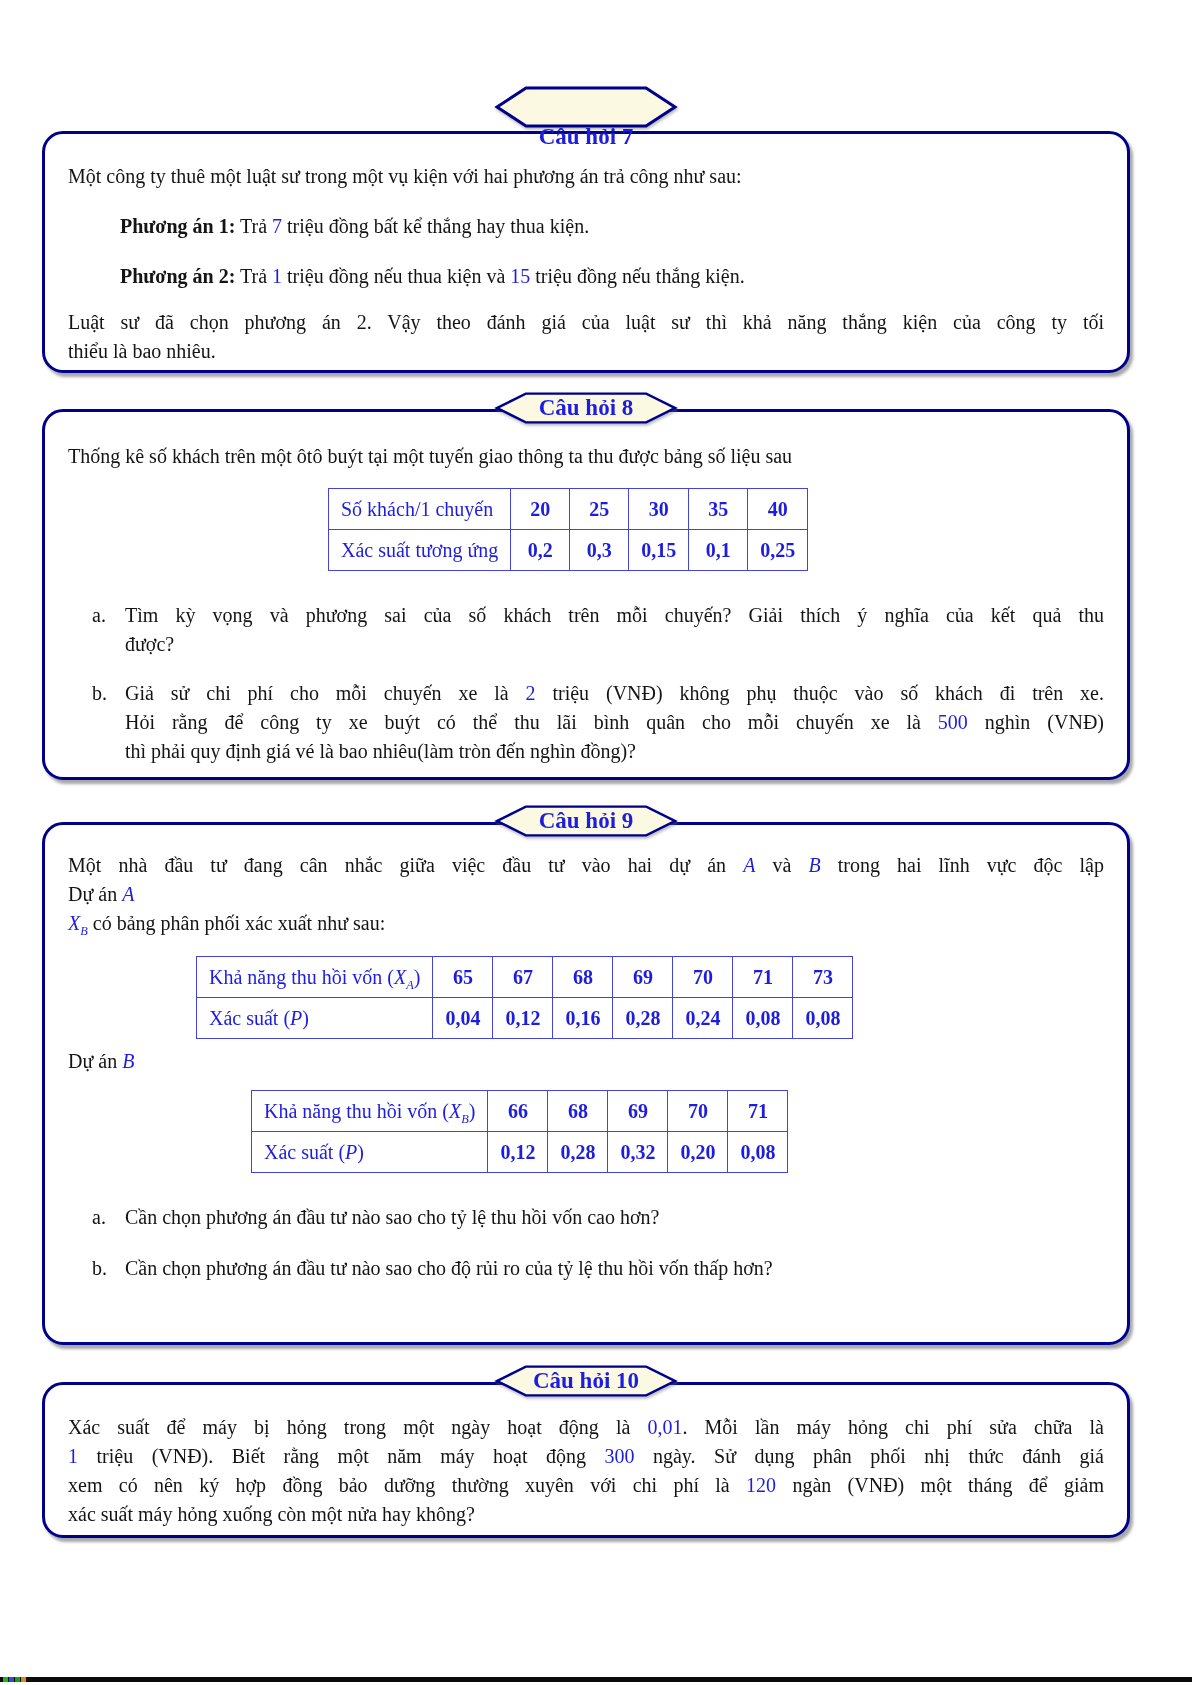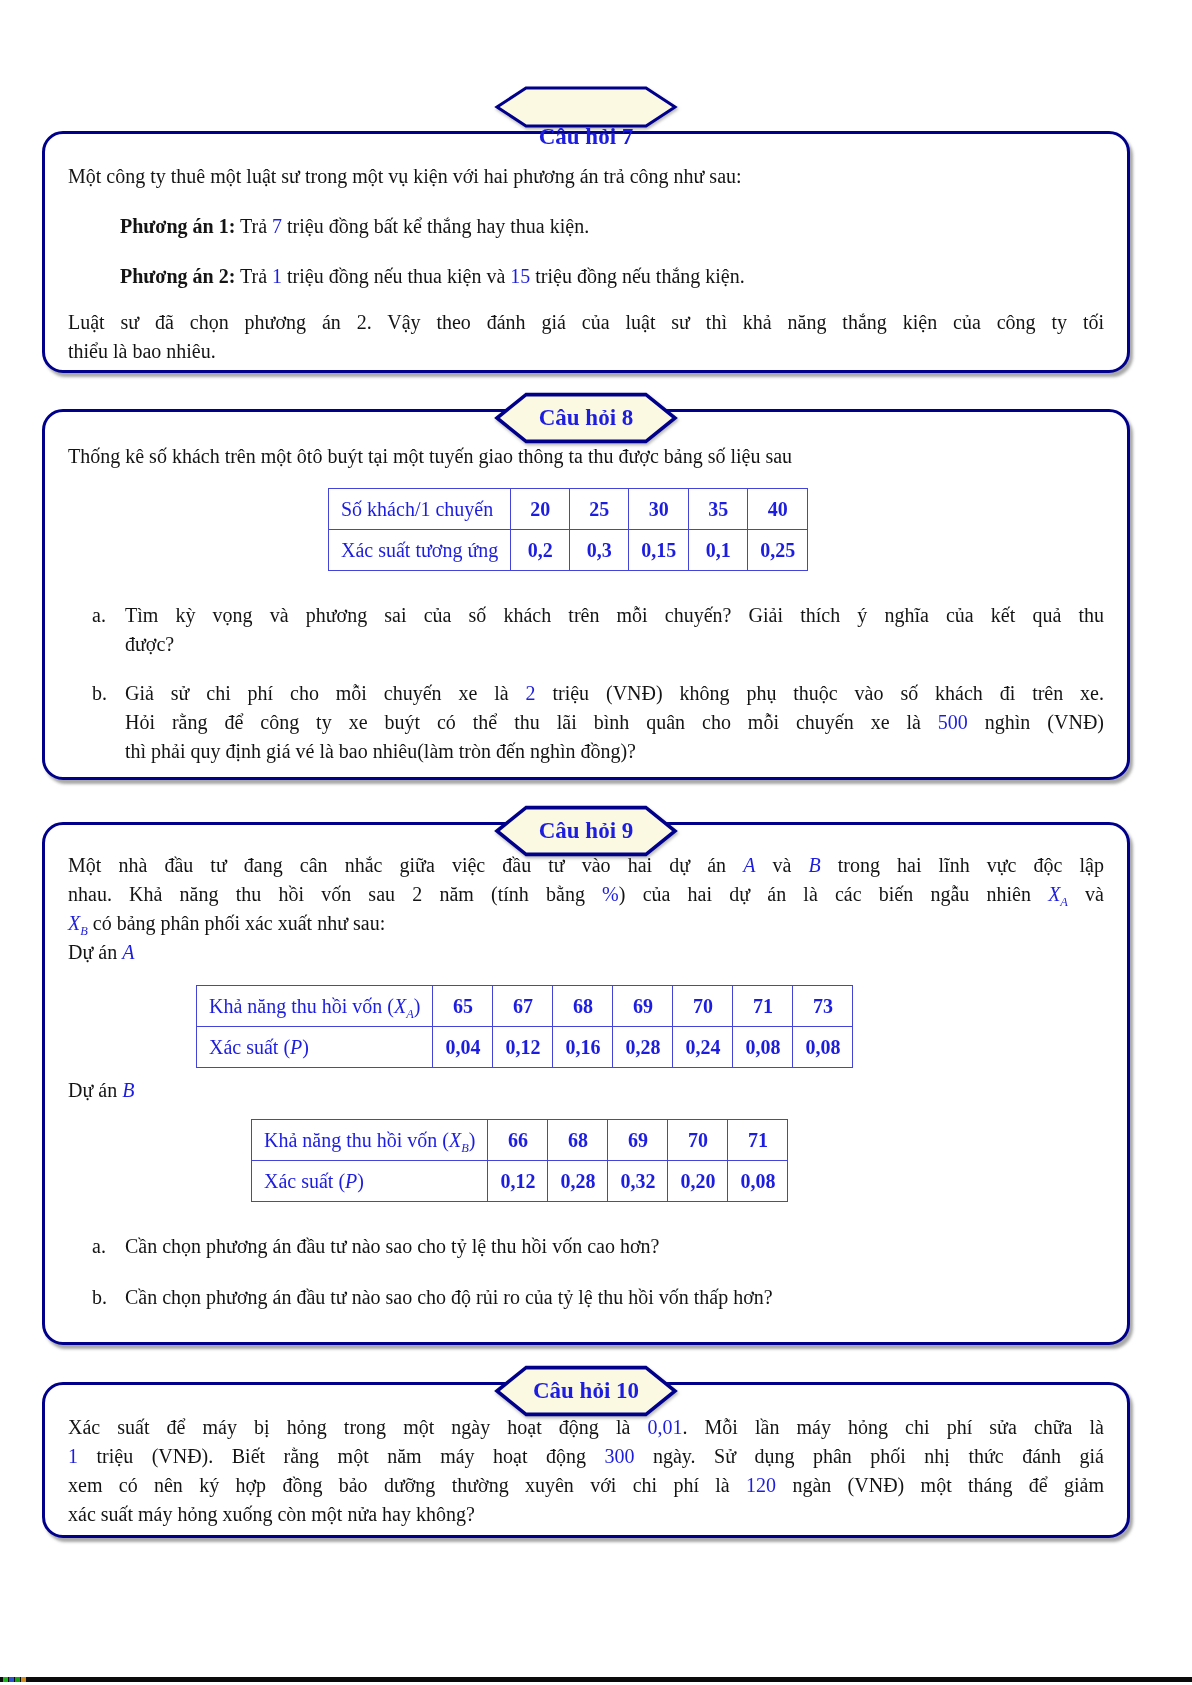--- a/index.html
+++ b/index.html
@@ -4,21 +4,21 @@
 <style>
   :root{
     --border:#00008b; --badge_fill:#fbf9e2; --accent:#1d1de0;
     --table_border:#4444d8; --text:#141414; --shadow:rgba(110,110,110,.6);
   }
   html,body{margin:0;padding:0;background:#fff;}
   .page{position:relative;width:1192px;height:1685px;background:#fff;overflow:hidden;
         font-family:"Liberation Serif","DejaVu Serif",serif;color:var(--text);}
   .qbox{position:absolute;left:42px;width:1088px;box-sizing:border-box;background:#fff;
         border:3px solid var(--border);border-radius:21px;box-shadow:3px 4px 3px var(--shadow);}
-  .badge{position:absolute;left:50%;transform:translateX(-50%);width:184px;height:52px;z-index:3;
+  .badge{position:absolute;left:50%;transform:translateX(-50%);width:184px;height:32px;z-index:3;
          display:flex;align-items:center;justify-content:center;}
   .badge svg{position:absolute;inset:0;width:100%;height:100%;
              filter:drop-shadow(1.5px 2.5px 1.5px rgba(110,110,110,.5));}
   .hex{fill:var(--badge_fill);stroke:var(--border);stroke-width:3;}
   .badge-text{position:relative;z-index:2;font-weight:bold;font-size:23px;color:var(--accent);white-space:nowrap;}
   .qtitle-overlap{position:absolute;top:-10px;left:0;right:0;text-align:center;z-index:3;
                   font-weight:bold;font-size:23px;line-height:26px;color:var(--accent);}
   .qcontent{padding:0 23px;font-size:20px;}
   .para{margin:0;line-height:29px;}
   .line{line-height:29px;font-family:Liberation Serif, serif;}
@@ -111,23 +111,22 @@
   <section class="qbox" style="top:822px;height:523px;">
     <div class="badge" style="top:-20px;">
       <svg viewBox="0 0 184 40" preserveAspectRatio="none">
         <polygon class="hex" points="3,20 32,2 152,2 181,20 152,38 32,38"></polygon>
       </svg>
       <span class="badge-text">Câu hỏi 9</span>
     </div>
     <div class="qcontent" style="padding-top:26px;">
       <div class="para">
           <div class="line fill"><span>Một nhà đầu tư đang cân nhắc giữa việc đầu tư vào hai dự án </span><span class="run-m">A</span><span> và </span><span class="run-m">B</span><span> trong hai lĩnh vực độc lập</span></div>
-          <div class="line fill"><span>nhau. Khả năng thu hồi vốn sau 2 năm (tính bằng </span><span class="run-b">%</span><span>) của hai dự án là các biến ngẫu nhiên </span><span class="run-m">X<sub>A</sub></span><span> và</span></div>
+          <div class="line"><span>Dự án </span><span class="run-m">A</span></div>
           <div class="line"><span class="run-m">X<sub>B</sub></span><span> có bảng phân phối xác xuất như sau:</span></div>
-          <div class="line"><span>Dự án </span><span class="run-m">A</span></div>
         </div>
       <table class="qtable" style="margin:18px 0 0 128px;">
           <tbody>
             <tr>
               <td class="cell-label"><span>Khả năng thu hồi vốn (</span><span class="run-m">X<sub>A</sub></span><span>)</span></td>
               <td class="cell-num">65</td>
               <td class="cell-num">67</td>
               <td class="cell-num">68</td>
               <td class="cell-num">69</td>
               <td class="cell-num">70</td>

